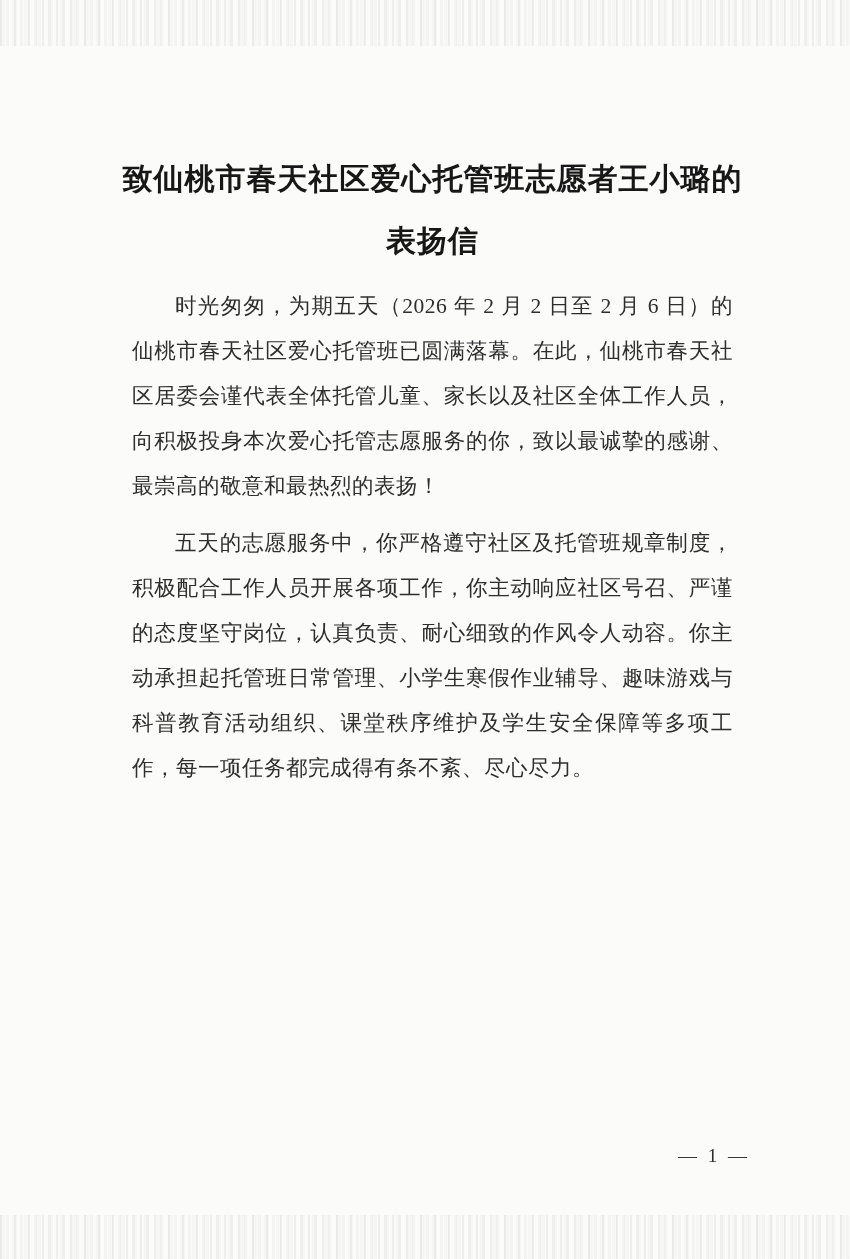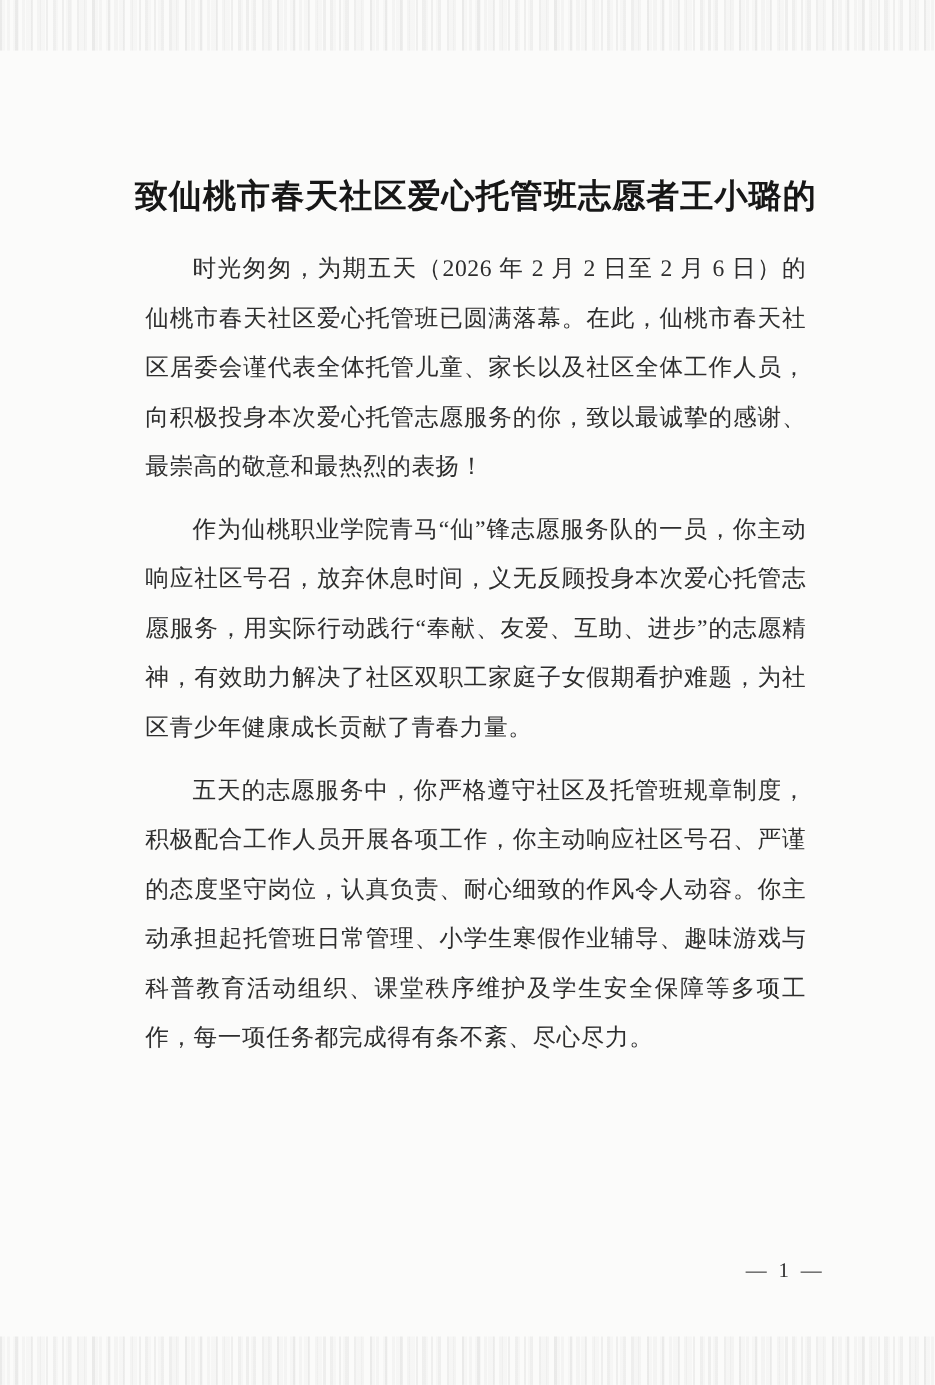--- a/index.html
+++ b/index.html
@@ -71,23 +71,23 @@
   }
 </style>
 </head>
 <body>
 
 <div class="scan-noise top"></div>
 
 <div class="page-inner">
   <div class="title">
     <div>致仙桃市春天社区爱心托管班志愿者王小璐的</div>
+    <div>表扬信</div>
   </div>
 
 
   <p class="para">时光匆匆，为期五天（2026 年 2 月 2 日至 2 月 6 日）的仙桃市春天社区爱心托管班已圆满落幕。在此，仙桃市春天社区居委会谨代表全体托管儿童、家长以及社区全体工作人员，向积极投身本次爱心托管志愿服务的你，致以最诚挚的感谢、最崇高的敬意和最热烈的表扬！</p>
-  <p class="para">作为仙桃职业学院青马“仙”锋志愿服务队的一员，你主动响应社区号召，放弃休息时间，义无反顾投身本次爱心托管志愿服务，用实际行动践行“奉献、友爱、互助、进步”的志愿精神，有效助力解决了社区双职工家庭子女假期看护难题，为社区青少年健康成长贡献了青春力量。</p>
   <p class="para">五天的志愿服务中，你严格遵守社区及托管班规章制度，积极配合工作人员开展各项工作，你主动响应社区号召、严谨的态度坚守岗位，认真负责、耐心细致的作风令人动容。你主动承担起托管班日常管理、小学生寒假作业辅导、趣味游戏与科普教育活动组织、课堂秩序维护及学生安全保障等多项工作，每一项任务都完成得有条不紊、尽心尽力。</p>
 </div>
 
 <div class="page-number">— 1 —</div>
 
 <div class="scan-noise bottom"></div>
 
 </body></html>

